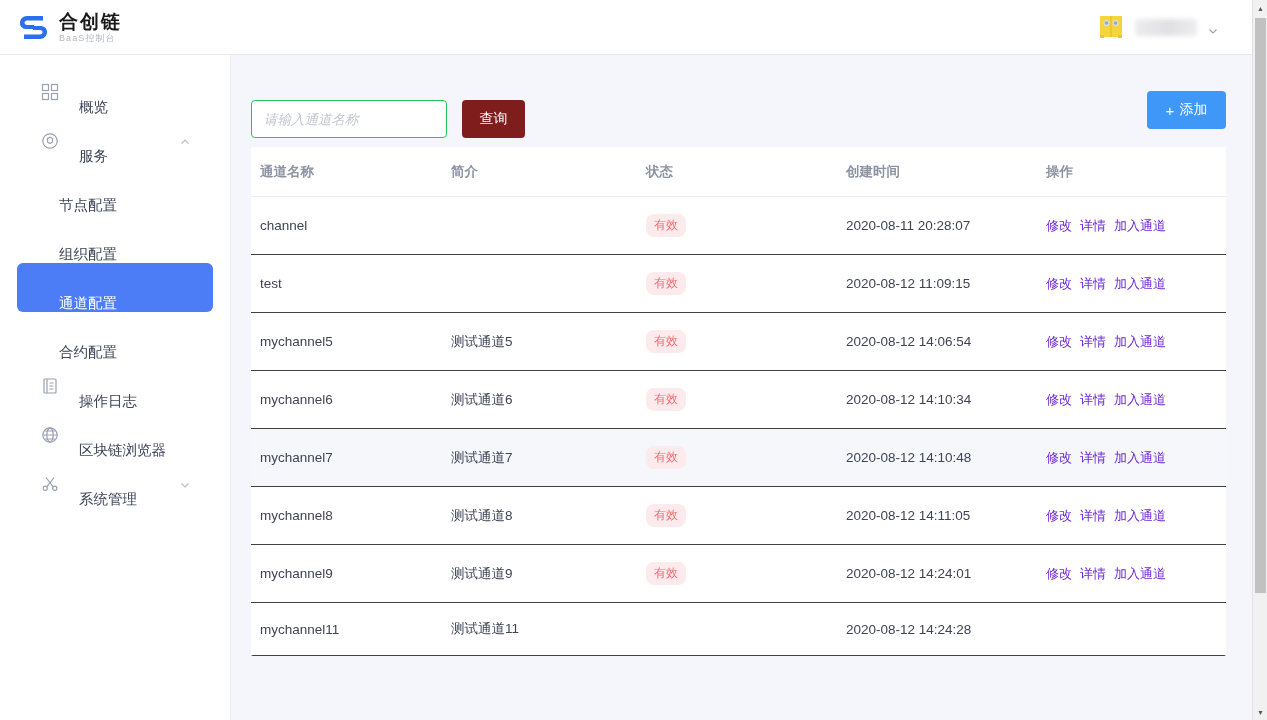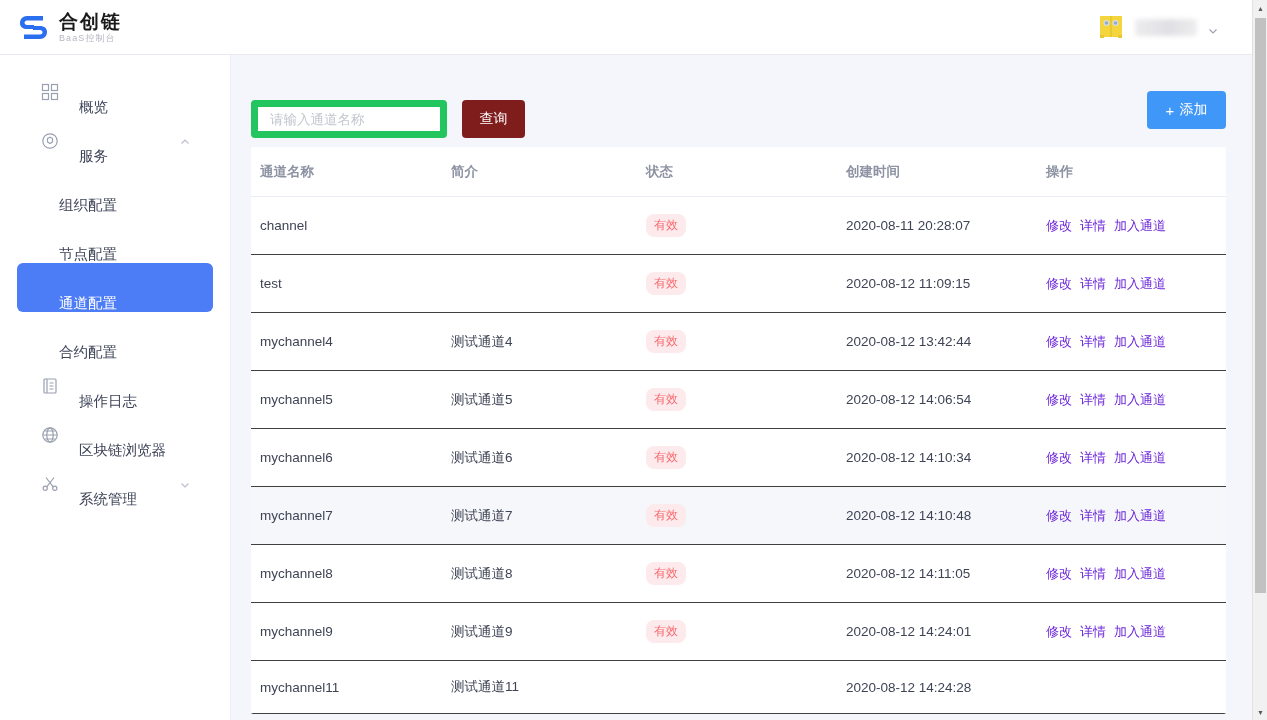--- a/index.html
+++ b/index.html
@@ -107,27 +107,28 @@
     overflow: hidden;
   }
   .toolbar {
     display: flex; align-items: center;
     padding: 36px 0 0 20px;
     height: 92px;
     position: relative;
   }
   .search-input {
     width: 196px; height: 38px;
-    border: 7px solid #22c55e;
+    border: 1px solid #22c55e;
     border-radius: 4px;
     background: #fff;
     padding: 0 12px;
     font-size: 13.5px; color: #444;
     outline: none;
     font-family: "Liberation Sans", sans-serif;
+    font-style: italic;
   }
   .search-input::placeholder { color: #c3c6cf; }
   .btn {
     border: none; cursor: pointer;
     font-family: "Liberation Sans", sans-serif;
   }
   .btn-query {
     margin-left: 15px;
     width: 63px; height: 38px;
     background: #7f1d1d;
@@ -283,24 +284,24 @@
             <circle cx="9" cy="9" r="7.2" fill="none" stroke="#9aa0b0" stroke-width="1.2"></circle>
             <path d="M6.5 6.5 L9 5.2 L11.5 6.5 L11.5 10 L9 11.5 L6.5 10 Z" fill="none" stroke="#9aa0b0" stroke-width="1.2"></path>
           </svg>
         </span>
         <span class="nav-label">服务</span>
         <span class="nav-arrow"><svg viewBox="0 0 12 12" width="12" height="12">
             <path d="M2.5 7.5 L6 4 L9.5 7.5" fill="none" stroke="#b9bdc9" stroke-width="1.1"></path>
           </svg></span>
       </div>
       <div class="nav-item sub">
+        <span class="nav-label">节点配置</span>
+      </div>
+      <div class="nav-item sub">
         <span class="nav-label">组织配置</span>
-      </div>
-      <div class="nav-item sub">
-        <span class="nav-label">节点配置</span>
       </div>
       <div class="nav-item sub active">
         <span class="nav-label">通道配置</span>
       </div>
       <div class="nav-item sub">
         <span class="nav-label">合约配置</span>
       </div>
       <div class="nav-item">
         <span class="nav-icon">
           <svg viewBox="0 0 18 18" width="18" height="18">
@@ -374,27 +375,20 @@
               <td class="ops"><a class="op-link">修改</a><a class="op-link">详情</a><a class="op-link">加入通道</a></td>
             </tr>
             <tr class="">
               <td class="t-name">test</td>
               <td></td>
               <td><span class="badge">有效</span></td>
               <td>2020-08-12 11:09:15</td>
               <td class="ops"><a class="op-link">修改</a><a class="op-link">详情</a><a class="op-link">加入通道</a></td>
             </tr>
             <tr class="">
-              <td class="t-name">mychannel4</td>
-              <td>测试通道4</td>
-              <td><span class="badge">有效</span></td>
-              <td>2020-08-12 13:42:44</td>
-              <td class="ops"><a class="op-link">修改</a><a class="op-link">详情</a><a class="op-link">加入通道</a></td>
-            </tr>
-            <tr class="">
               <td class="t-name">mychannel5</td>
               <td>测试通道5</td>
               <td><span class="badge">有效</span></td>
               <td>2020-08-12 14:06:54</td>
               <td class="ops"><a class="op-link">修改</a><a class="op-link">详情</a><a class="op-link">加入通道</a></td>
             </tr>
             <tr class="">
               <td class="t-name">mychannel6</td>
               <td>测试通道6</td>
               <td><span class="badge">有效</span></td>

